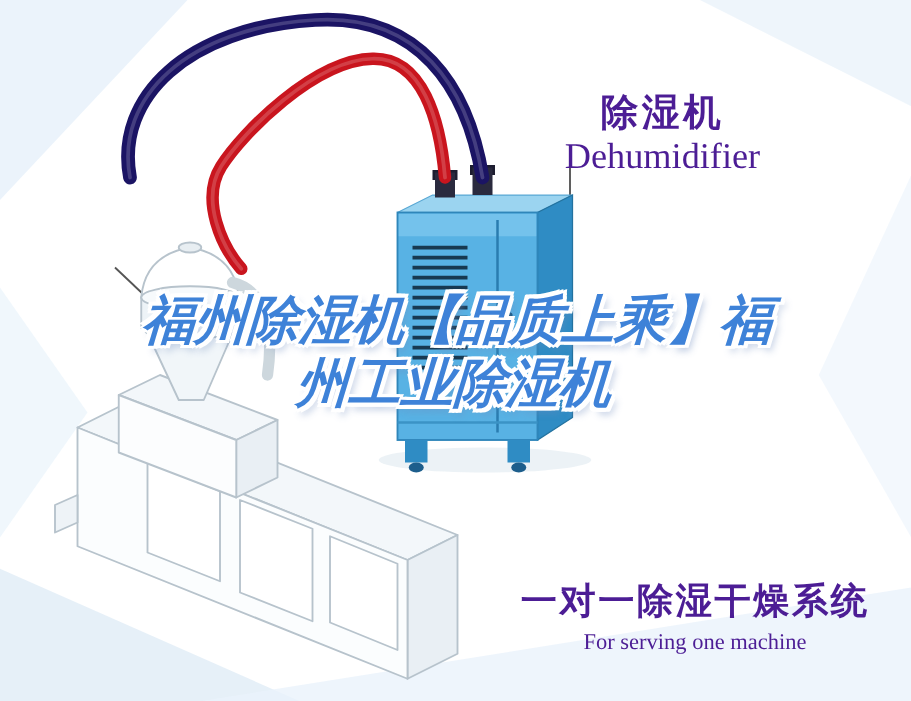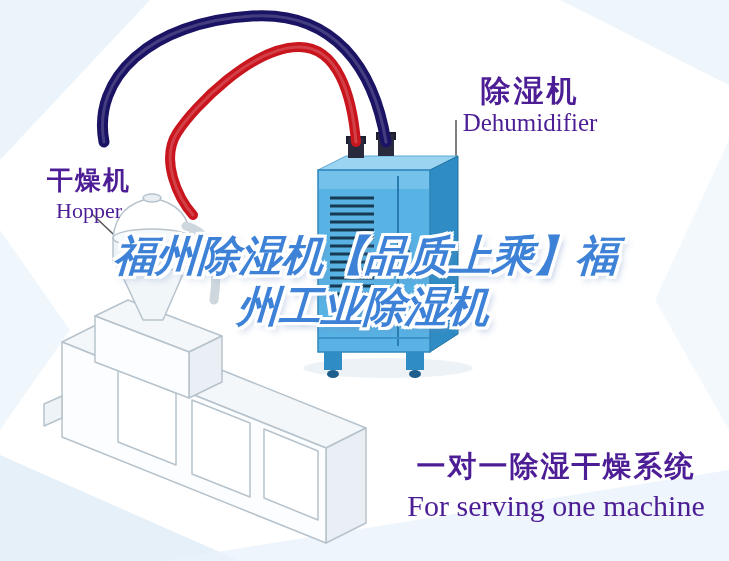--- a/index.html
+++ b/index.html
@@ -7,42 +7,42 @@
     position:relative;width:729px;height:561px;overflow:hidden;
     background:#ffffff;font-family:"DejaVu Sans",sans-serif;
   }
   #art{position:absolute;left:0;top:0;z-index:1;}
   .text-layer{position:absolute;z-index:3;color:#4c1d95;}
   .cn-bold{font-family:"DejaVu Sans",sans-serif;font-weight:700;}
   .serif{font-family:"Liberation Serif",serif;font-weight:400;}
 
   .label-dehumidifier{left:440px;top:74px;width:180px;text-align:center;}
   .label-dehumidifier .cn{font-size:30px;letter-spacing:3px;line-height:1.1;}
-  .label-dehumidifier .en{font-size:25px;margin-top:2px;}
+  .label-dehumidifier .en{font-size:29px;margin-top:2px;}
 
   .label-hopper{left:30px;top:166px;width:118px;text-align:center;}
   .label-hopper .cn{font-size:26px;letter-spacing:2px;line-height:1.1;}
   .label-hopper .en{font-size:22px;margin-top:3px;}
 
   .watermark{
     left:0;top:230px;width:729px;text-align:center;z-index:4;
     font-family:"DejaVu Sans",sans-serif;font-weight:700;font-style:italic;
     font-size:42px;line-height:1.22;color:#3e82d8;
     transform:skewX(-3deg);
     text-shadow:
       -3px -3px 0 #ffffff, 3px -3px 0 #ffffff,
       -3px  3px 0 #ffffff, 3px  3px 0 #ffffff,
        0   -3px 0 #ffffff, 0    3px 0 #ffffff,
       -3px  0   0 #ffffff, 3px  0   0 #ffffff,
        4px  5px 6px rgba(110,140,190,0.45);
   }
 
-  .caption{left:400px;top:450px;width:312px;text-align:center;}
+  .caption{left:400px;top:464px;width:312px;text-align:center;}
   .caption .cn{font-size:29px;letter-spacing:2px;line-height:1.15;}
-  .caption .en{font-size:30px;margin-top:6px;}
+  .caption .en{font-size:18px;margin-top:6px;}
 </style>
 </head>
 <body>
 
 <div id="stage">
 
   <svg id="art" width="729" height="561" viewBox="0 0 729 561">
 
     <g>
       <polygon points="0,0 150,0 0,160" fill="#e7f1fa" opacity="0.85"></polygon>
@@ -107,24 +107,20 @@
       <path d="M193,215 C178,198 160,160 177,133 C194,106 252,48 298,47 C338,46 352,96 356,142" stroke="#c9151e" stroke-width="10"></path>
       <path d="M193,215 C178,198 160,160 177,133 C194,106 252,48 298,47 C338,46 352,96 356,142" stroke="#ffffff" stroke-width="3" opacity="0.18"></path>
     </g>
   </svg>
 
   <div class="text-layer label-dehumidifier">
     <div class="cn cn-bold">除湿机</div>
     <div class="en serif">Dehumidifier</div>
   </div>
 
-  <div class="text-layer label-hopper">
-    <div class="cn cn-bold">干燥机</div>
-    <div class="en serif">Hopper</div>
-  </div>
 
   <div class="text-layer watermark">
     <div>福州除湿机【品质上乘】福</div>
     <div>州工业除湿机</div>
   </div>
 
   <div class="text-layer caption">
     <div class="cn cn-bold">一对一除湿干燥系统</div>
     <div class="en serif">For serving one machine</div>
   </div>

